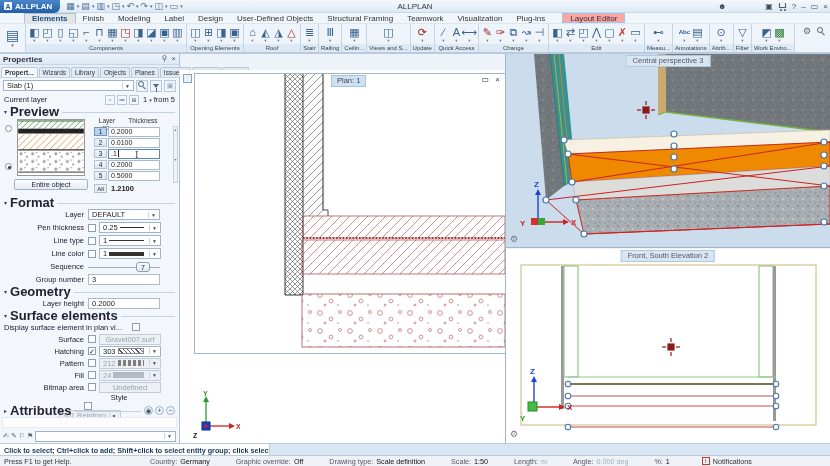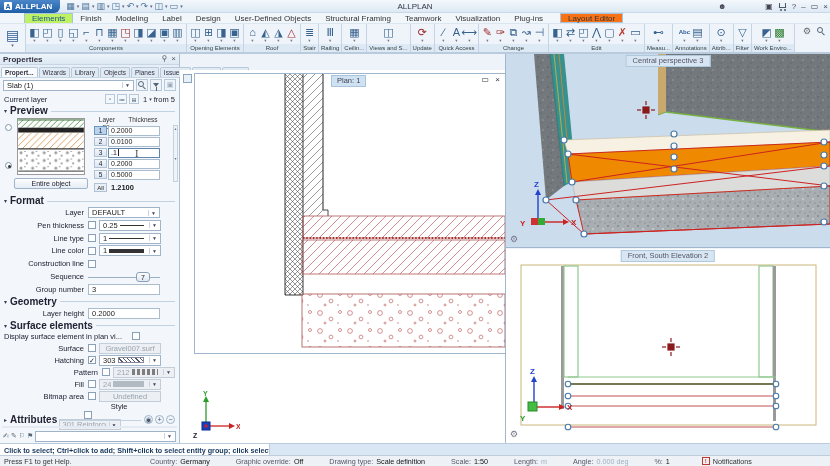--- a/index.html
+++ b/index.html
@@ -25,22 +25,22 @@
   .person { color:#45607e; font-size:9px; margin-right:34px; }
   .cart { position:relative; width:9px; height:8px; display:inline-block; }
   .cart .bk { position:absolute; left:1px; top:0; width:7px; height:5px; border:1px solid #456; border-top:none; transform:perspective(10px) rotateX(8deg); }
   .cart .w1,.cart .w2 { position:absolute; bottom:0; width:2px; height:2px; border-radius:50%; background:#456; }
   .cart .w1{ left:2px;} .cart .w2{ left:6px;}
 
   
   .menubar { position:absolute; left:0; top:13px; width:830px; height:11px; background:#f1f6fb;
     display:flex; align-items:stretch; padding-left:24px; border-bottom:1px solid #dbe6f1; }
   .mtab { padding:0 7px; font-size:8px; color:#333; display:flex; align-items:center; cursor:default; }
-  .mtab.active { background:#bef264; color:#15538f; font-weight:normal; border:1px solid #a6c3dd; border-bottom:none; }
-  .mtab.boxed { border:1px solid #a6c3dd; background:#f97316; margin-left:10px; }
+  .mtab.active { background:#e5e5e5; color:#15538f; font-weight:bold; border:1px solid #a6c3dd; border-bottom:none; }
+  .mtab.boxed { border:1px solid #a6c3dd; background:#fca5a5; margin-left:10px; }
 
   
   .ribbon { position:absolute; left:0; top:24px; width:830px; height:30px; background:#eef4fa;
     border-bottom:2px solid #b9cbdd; display:flex; }
   .bigbtn { width:26px; border-right:1px solid #c3d4e4; display:flex; flex-direction:column; align-items:center; justify-content:center; }
   .bigbtn .g { font-size:14px; color:#2f6096; line-height:14px; }
   .bigbtn .c { font-size:5px; color:#667; }
   .rgroup { border-right:1px solid #c3d4e4; display:flex; flex-direction:column; }
   .ricons { flex:1; display:flex; align-items:center; justify-content:center; padding:0 2px; }
   .ricon { width:13px; display:flex; flex-direction:column; align-items:center; cursor:default; }
@@ -77,21 +77,21 @@
   .tinybtn { width:12px; height:12px; border:1px solid #b6c8da; background:#eef4fa; display:flex; align-items:center; justify-content:center; }
   .funnel { width:0; height:0; border-left:3px solid transparent; border-right:3px solid transparent; border-top:4px solid #567; position:relative; }
   .funnel:after { content:""; position:absolute; left:-0.5px; top:0; width:1px; height:4px; background:#567; }
   .clrow { height:13px; display:flex; align-items:center; padding:0 4px; font-size:7.5px; color:#223; }
   .clrow .lbl { flex:1; }
   .clrow .ic { width:10px; height:10px; border:1px solid #b6c8da; background:#f2f7fc; font-size:6px; color:#456;
     display:flex; align-items:center; justify-content:center; margin-left:2px; }
   .clrow .val { margin-left:4px; } .clrow .cc { font-size:5px; color:#446; margin:0 2px; }
   .sechead { height:11px; display:flex; align-items:center; padding:0 4px; gap:3px; }
   .sechead .arr { font-size:6px; color:#345; }
-  .sechead .t { font-size:10px; font-weight:bold; color:#223; white-space:nowrap; }
+  .sechead .t { font-size:13px; font-weight:bold; color:#223; white-space:nowrap; }
   .sechead .rule { flex:1; height:1px; background:#c3d2e0; margin-top:1px; }
 
   .pvbody { position:relative; height:80px; }
   .radio { position:absolute; width:7px; height:7px; border:1px solid #7f96ac; border-radius:50%; background:#fff; }
   .radio.sel:after { content:""; position:absolute; left:1.5px; top:1.5px; width:3px; height:3px; border-radius:50%; background:#333; }
   .swatch { position:absolute; left:17px; top:2px; border:1px solid #999; }
   .entbtn { position:absolute; left:14px; top:62px; width:74px; height:11px; background:linear-gradient(#fdfdfd,#e4ecf4);
     border:1px solid #9fb4c8; border-radius:2px; font-size:7px; color:#223; display:flex; align-items:center; justify-content:center; }
   .ltable { position:absolute; left:94px; top:0; width:84px; }
   .lthead { display:flex; font-size:6.5px; color:#333; height:9px; }
@@ -666,24 +666,20 @@
       <div class="frow">
         <span class="flabel">Line color</span>
         <span class="cb"></span>
         <div class="selbox ctl w62">
           <span>1</span>
           <span class="linesw thick"></span>
             <span class="caret">▼</span>
           </div>
       </div>
       <div class="frow">
-        <span class="flabel">Construction line</span>
-        <span class="cb"></span>
-      </div>
-      <div class="frow">
         <span class="flabel">Sequence</span>
         <div class="slider">
           <div class="track"></div>
           <div class="thumb">7</div>
         </div>
       </div>
       <div class="frow">
         <span class="flabel">Group number</span>
         <div class="inbox ctl w72">
           <span>3</span>
@@ -721,21 +717,21 @@
           </div>
           <div class="frow" style="height: 12px;">
             <span class="flabel">Hatching</span>
             <span class="cb">✓</span>
             <div class="selbox ctl w62">
               <span style="white-space: nowrap; overflow: hidden;">303</span>
               <span class="hsw"></span>
               <span class="caret">▼</span>
             </div>
           </div>
-          <div class="frow" style="height: 12px; justify-content: flex-end;">
+          <div class="frow" style="height: 12px;">
             <span class="flabel">Pattern</span>
             <span class="cb"></span>
             <div class="selbox ctl w62 dis">
               <span style="white-space: nowrap; overflow: hidden;">212</span>
               <span class="psw"></span>
               <span class="caret">▼</span>
             </div>
           </div>
           <div class="frow" style="height: 12px;">
             <span class="flabel">Fill</span>

